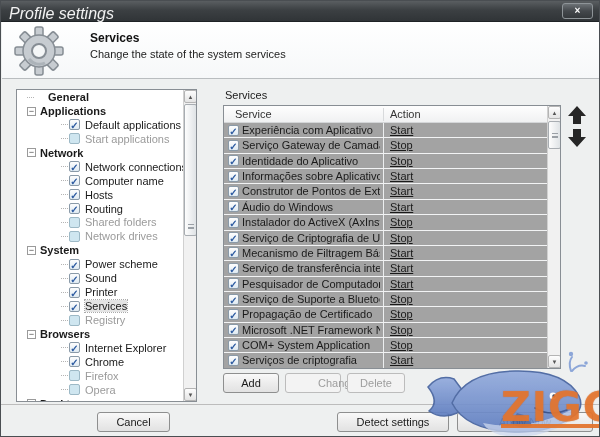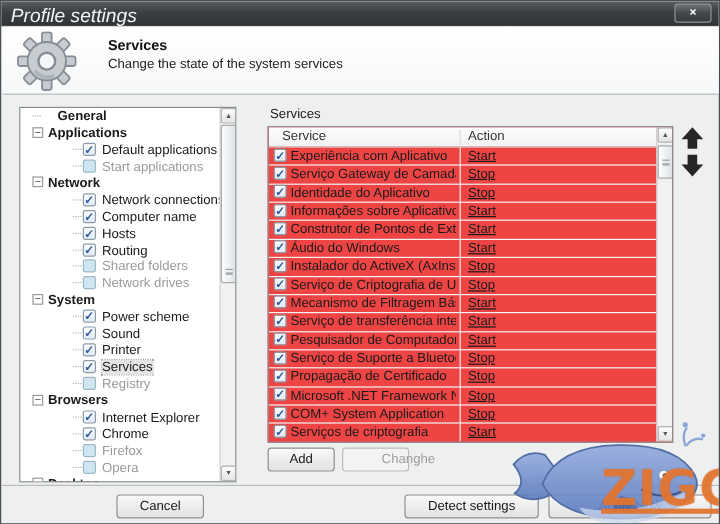--- a/index.html
+++ b/index.html
@@ -46,21 +46,21 @@
     line-height:13px; background:linear-gradient(#fdfdfd,#e4e4e4); border:1px solid #b4b4b4; border-radius:2px; }
   .sc-thumb { position:absolute; left:0; width:13px; background:linear-gradient(90deg,#fdfdfd,#dfe3e6);
     border:1px solid #a8adb2; border-radius:2px; }
   .grip { position:absolute; left:3px; width:6px; height:5px;
     border-top:1px solid #9aa0a6; border-bottom:1px solid #9aa0a6; }
   .grip:before { content:""; position:absolute; left:0; top:2px; width:6px; border-top:1px solid #9aa0a6; }
 
   
   .grouplabel { position:absolute; left:224px; top:88px; font-size:11px; color:#1a1a1a; }
   .svc-table { position:absolute; left:222px; top:104px; width:338px; height:264px;
-    background:#ef4444; border:1px solid #888e94; overflow:hidden; }
+    background:#a3a3a3; border:1px solid #888e94; overflow:hidden; }
   .thead { position:absolute; left:0; top:0; width:323px; height:17px;
     background:linear-gradient(#fefefe,#f0f1f2); border-bottom:1px solid #d4d6d8; font-size:11px; color:#333; }
   .thead .c1 { position:absolute; left:11px; top:2px; }
   .thead .c2 { position:absolute; left:166px; top:2px; }
   .thead .hsep { position:absolute; left:159px; top:2px; height:13px; border-left:1px solid #d8dadc; }
   .tbody { position:absolute; left:0; top:17px; width:323px; }
   .svcrow { height:15.37px; line-height:15.3px; font-size:11px; color:#1a1a1a; position:relative; border-bottom:1px solid #f2f3f4; white-space:nowrap; }
   .svcrow .cb { margin-left:4px; }
   .svcrow .svcname { position:absolute; left:18px; top:0; width:138px; overflow:hidden; }
   .svcrow .svcaction { position:absolute; left:166px; top:0;text-decoration:underline; }
@@ -202,20 +202,21 @@
       </svg>
   </div>
   <div class="movebtn" style="top:127px;">
     <svg width="20" height="20" viewBox="0 0 20 20">
         <path d="M10 19 L1 9 H6 V1 H14 V9 H19 Z" fill="#262626"></path>
       </svg>
   </div>
 
   <div class="btn" style="left:222px; top:372px; width:56px;">Add</div>
   <div class="btn disabled" style="left:284px; top:372px; width:56px;padding-left:32px;">Changhe</div>
+  <div class="btn disabled" style="left:346px; top:372px; width:58px;">Delete</div>
 
   <div class="sep-bottom"></div>
 
   <div class="btn default" style="left:28px; top:411px; width:60px;margin-top:24px;">Save</div>
   <div class="btn" style="left:96px; top:411px; width:73px;">Cancel</div>
   <div class="btn" style="left:336px; top:411px; width:112px;">Detect settings</div>
   <div class="btn" style="left:456px; top:411px; width:136px;">Apply Now</div>
 
   <div class="watermark">
     <svg width="176" height="87" viewBox="0 0 176 87" style="position:absolute; left:0; top:0; opacity:0.92;">

